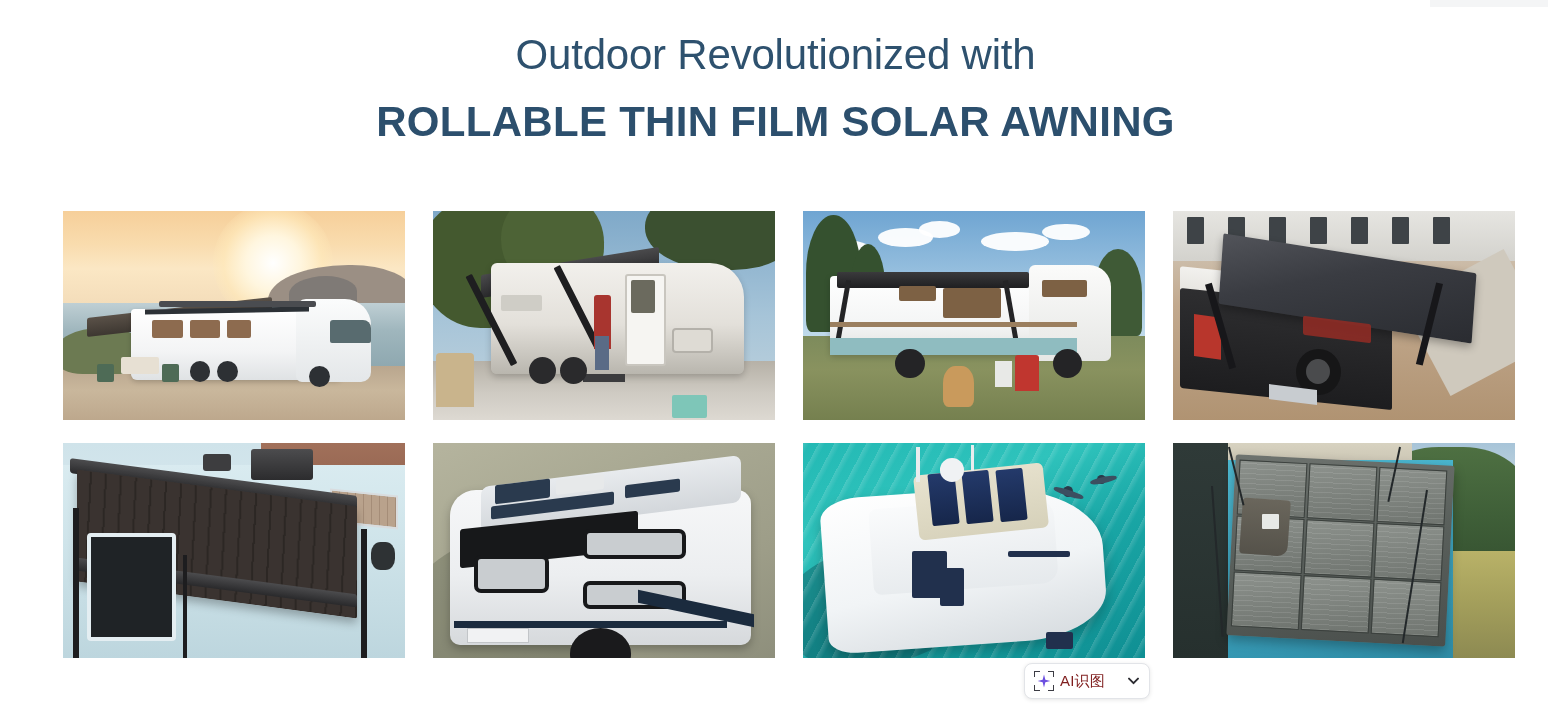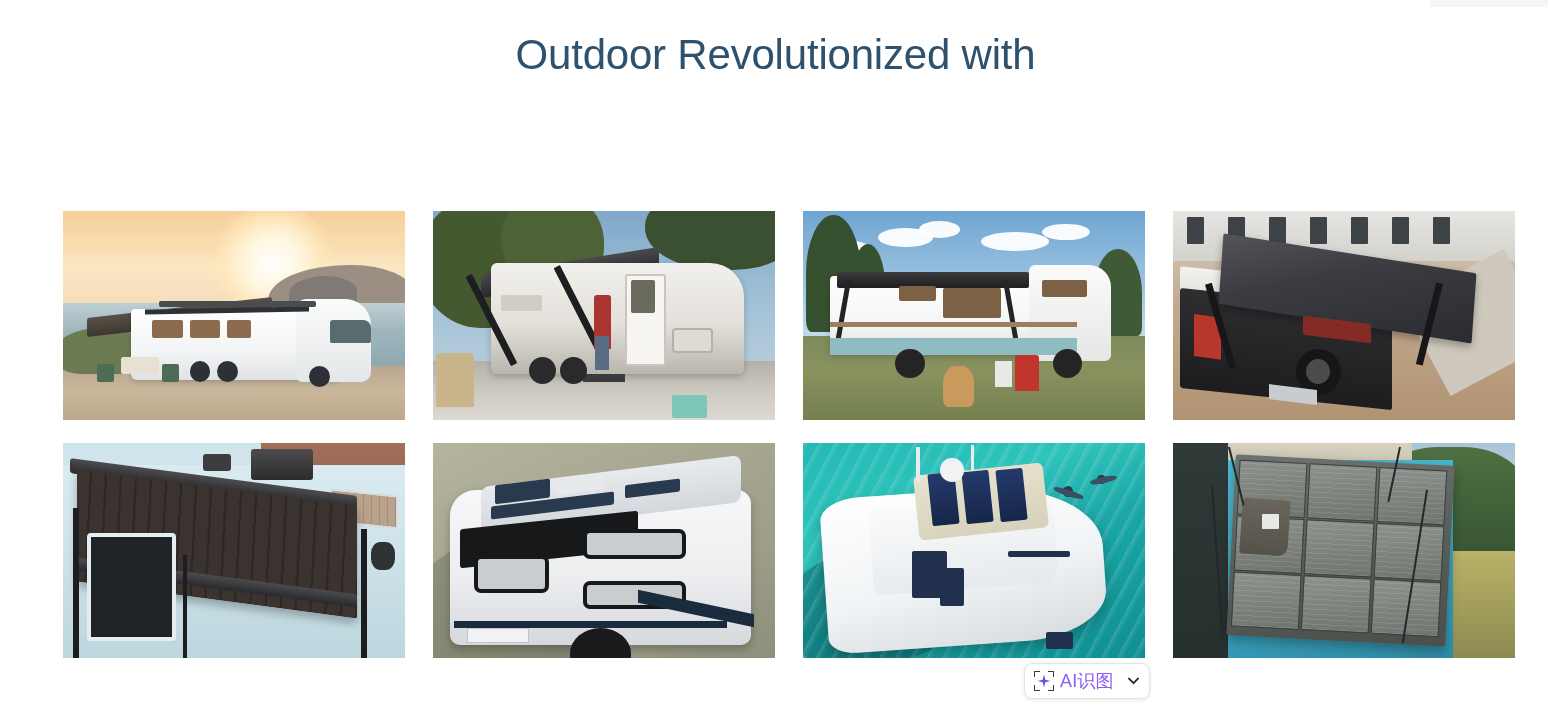--- a/index.html
+++ b/index.html
@@ -295,38 +295,39 @@
   .ai-scan i {
     position: absolute; width: 6px; height: 6px;
     border: 1.6px solid #3c3c44;
   }
   .ai-scan i.tl { left:0; top:0; border-right:none; border-bottom:none; }
   .ai-scan i.tr { right:0; top:0; border-left:none; border-bottom:none; }
   .ai-scan i.bl { left:0; bottom:0; border-right:none; border-top:none; }
   .ai-scan i.br { right:0; bottom:0; border-left:none; border-top:none; }
   .ai-scan svg { position:absolute; left:3px; top:3px; }
   .ai-label {
-    font-size: 18px; color: #8b5cf6; line-height: 20px;
+    font-size: 15px; color: #7f1d1d; line-height: 20px;
     letter-spacing: 0.2px; white-space: nowrap;
   }
   .ai-caret {
     margin-left: auto; width: 14px; height: 14px;
     display: flex; align-items: center; justify-content: center;
     color: #2b2b30;
   }
 </style>
 </head>
 <body>
 
 <div id="page">
 
   <div class="top-strip"></div>
 
   <div class="heading-block">
     <span class="heading-line1">Outdoor Revolutionized with</span>
+    <span class="heading-line2">ROLLABLE THIN FILM SOLAR AWNING</span>
   </div>
 
   <div class="gallery">
 
     <div class="tile">
       <div class="scene">
         <div class="t1-sky"></div>
         <div class="t1-sun"></div>
         <div class="t1-hill"></div>
         <div class="t1-hill2"></div>

